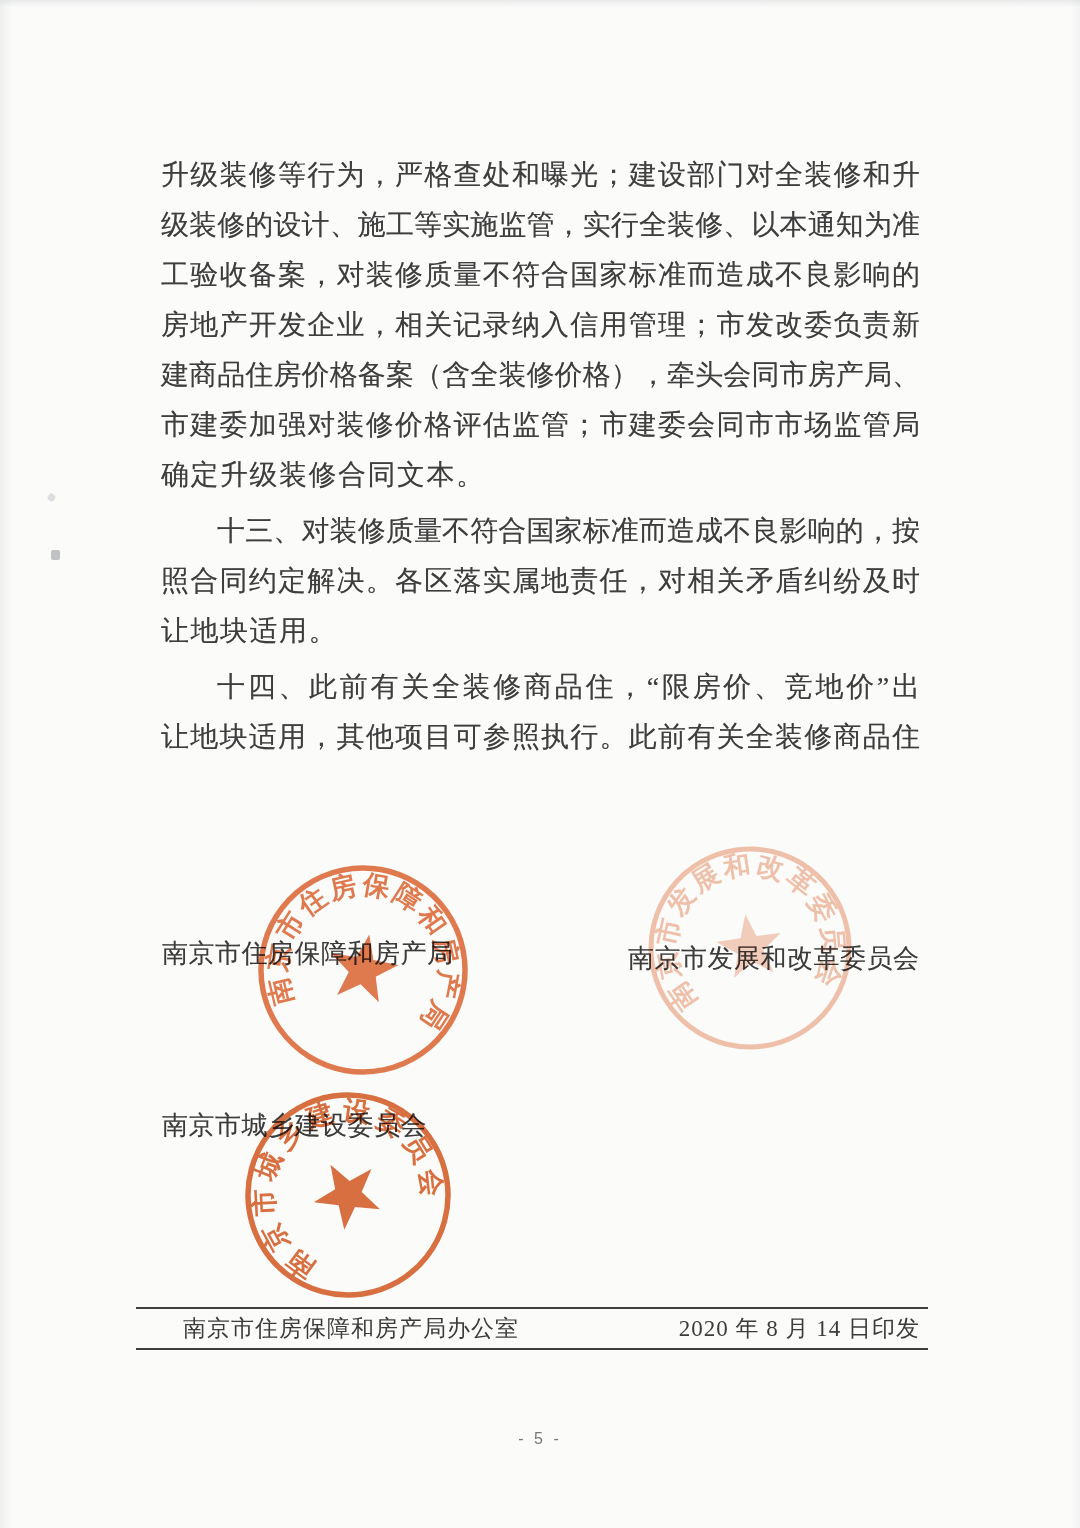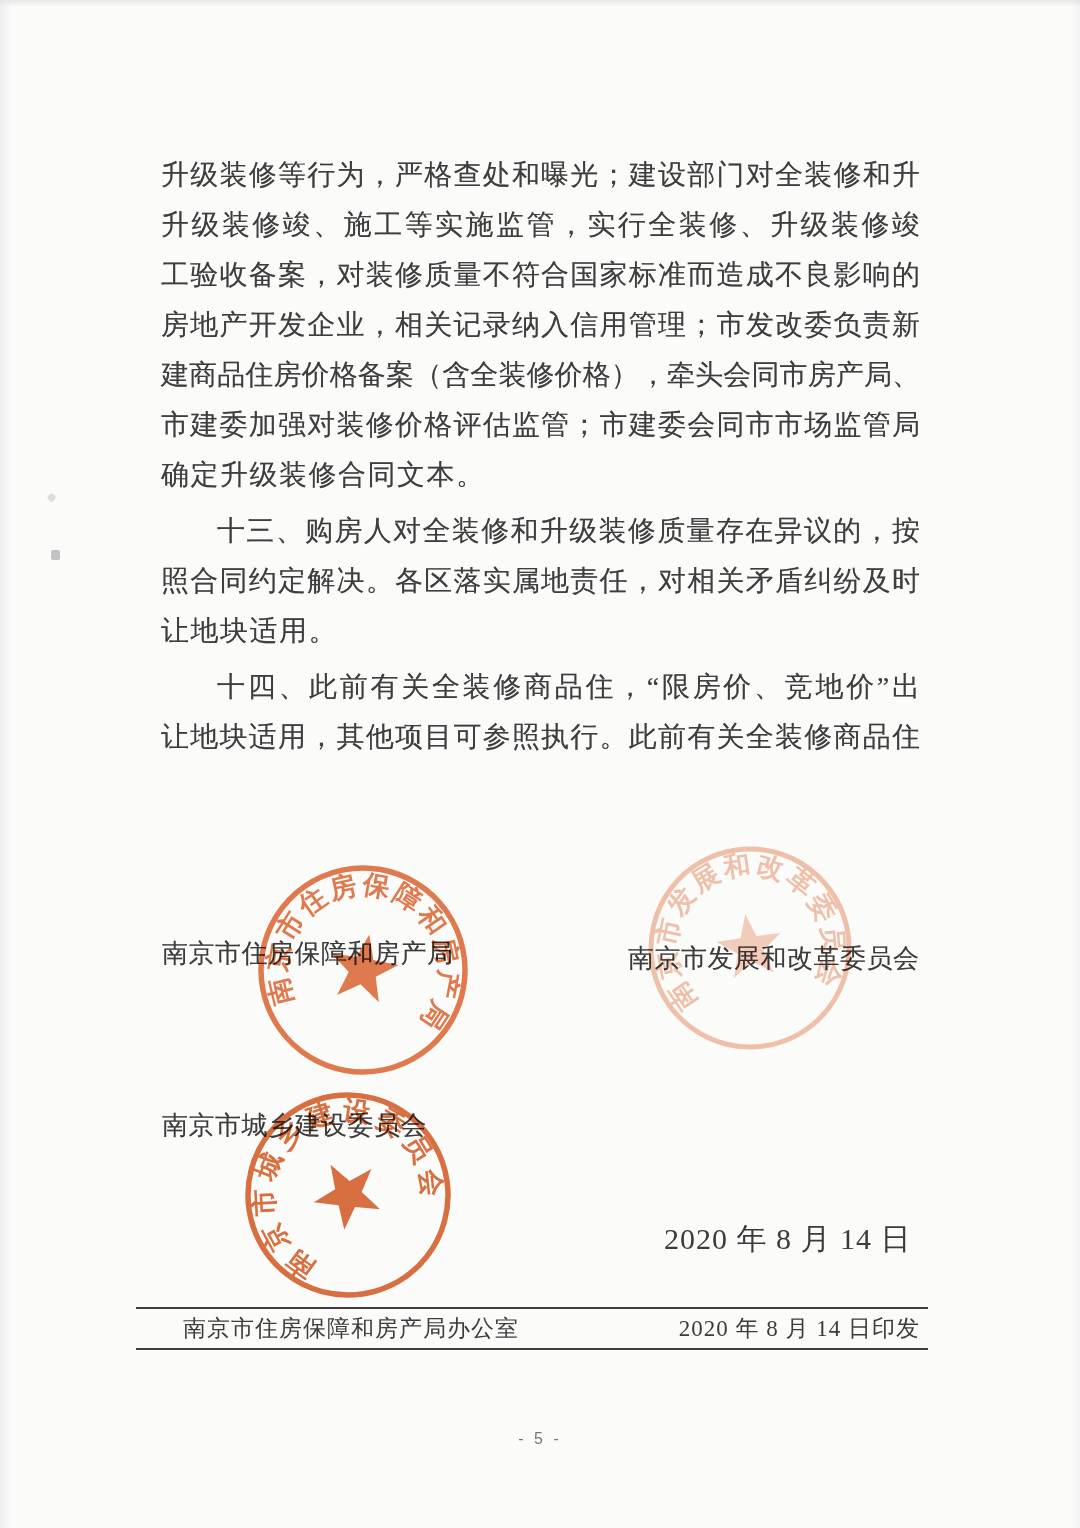--- a/index.html
+++ b/index.html
@@ -72,37 +72,36 @@
   #artifact1{left:48px;top:494px;width:7px;height:7px;background:#c3c4c6;opacity:.55;transform:rotate(40deg);}
   #artifact2{left:51px;top:550px;width:9px;height:10px;background:#a8aaac;opacity:.7;}
 </style>
 </head>
 <body>
 
 <div class="page">
 
   <div class="doc-body">
     <div class="line">升级装修等行为，严格查处和曝光；建设部门对全装修和升</div>
-    <div class="line">升级装修竣、施工等实施监管，实行全装修、升级装修竣</div>
+    <div class="line">级装修的设计、施工等实施监管，实行全装修、以本通知为准</div>
     <div class="line">工验收备案，对装修质量不符合国家标准而造成不良影响的</div>
     <div class="line">房地产开发企业，相关记录纳入信用管理；市发改委负责新</div>
     <div class="line">建商品住房价格备案（含全装修价格），牵头会同市房产局、</div>
     <div class="line">市建委加强对装修价格评估监管；市建委会同市市场监管局</div>
     <div class="line end">确定升级装修合同文本。</div>
-    <div class="line indent para">十三、购房人对全装修和升级装修质量存在异议的，按</div>
+    <div class="line indent para">十三、对装修质量不符合国家标准而造成不良影响的，按</div>
     <div class="line">照合同约定解决。各区落实属地责任，对相关矛盾纠纷及时</div>
     <div class="line end">让地块适用。</div>
     <div class="line indent para">十四、此前有关全装修商品住，“限房价、竞地价”出</div>
     <div class="line">让地块适用，其他项目可参照执行。此前有关全装修商品住</div>
   </div>
 
   <div class="org-label" id="org1-label">南京市住房保障和房产局</div>
   <div class="org-label" id="org2-label">南京市发展和改革委员会</div>
   <div class="org-label" id="org3-label">南京市城乡建设委员会</div>
-  <div class="sign-date">2020 年 8 月 14 日</div>
 
   <svg class="seal" id="seal1" width="230" height="230" viewBox="-115 -115 230 230">
     <g transform="rotate(10)">
       <circle r="102" fill="none" stroke-width="5.5" stroke="#e06a38"></circle>
       <path id="arc1" d="M -43.6,62.3 A 76 76 0 1 1 43.6,62.3" fill="none"></path>
       <text font-size="27" letter-spacing="3" text-anchor="middle" fill="#e06a38">
         <textPath href="#arc1" startOffset="50%">南京市住房保障和房产局</textPath>
       </text>
       <path d="M0,-36 L8.5,-11.6 L34.2,-11.1 L13.7,4.4 L21.2,29.1 L0,14.4 L-21.2,29.1 L-13.7,4.4 L-34.2,-11.1 L-8.5,-11.6 Z" fill="#e06a38"></path>
     </g>

